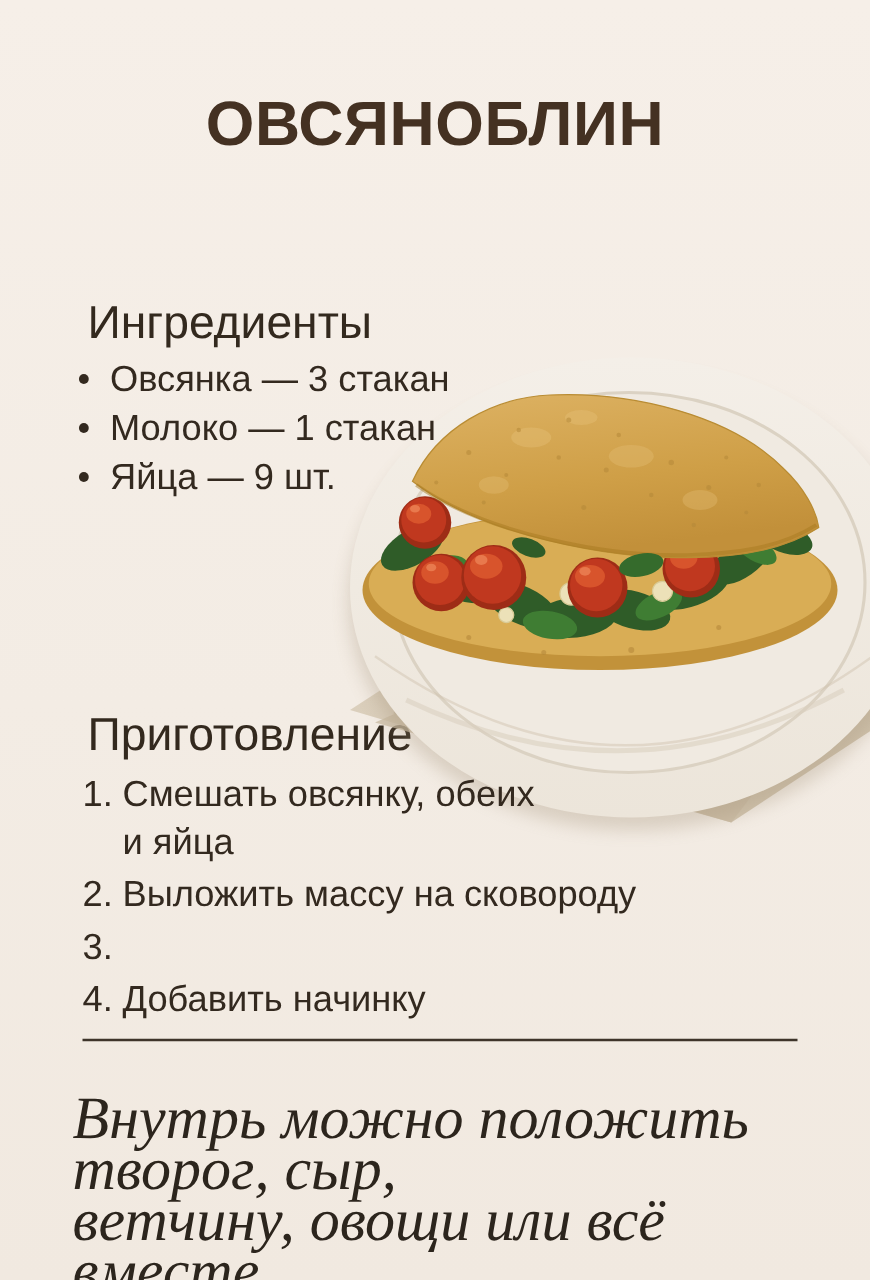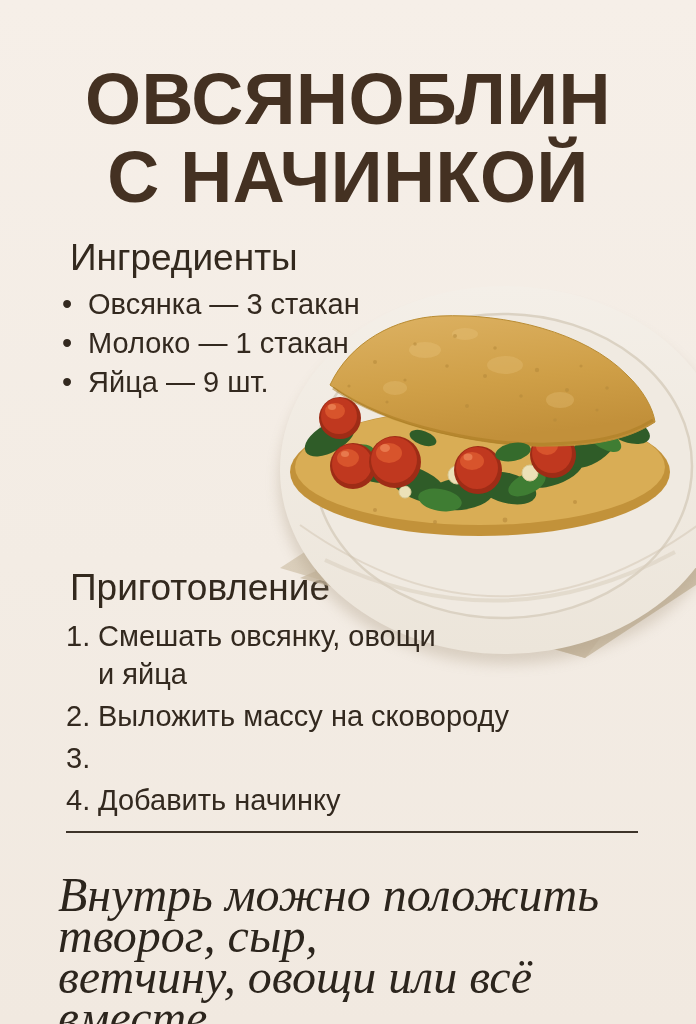--- a/index.html
+++ b/index.html
@@ -8,21 +8,21 @@
     width:696px;height:1024px;
     margin:0 auto;
     background:linear-gradient(180deg,#f6efe8 0%,#f3ece4 55%,#f1e9e0 100%);
     overflow:hidden;
     font-family:"Liberation Sans",sans-serif;
     color:#32291f;
   }
   .title{
     position:absolute;top:60px;left:0;width:100%;
     text-align:center;
-    font-size:72px;font-weight:700;line-height:78px;
+    font-size:50px;font-weight:700;line-height:78px;
     color:#443122;letter-spacing:.5px;
   }
   .sec-heading{
     position:absolute;
     font-size:37px;font-weight:400;color:#33291e;line-height:40px;
   }
   #ingredients-heading{left:70px;top:238px;}
   #preparation-heading{left:70px;top:568px;}
   .ing-list{
     position:absolute;left:62px;top:285px;
@@ -54,21 +54,20 @@
     z-index:1;
   }
 </style>
 </head>
 <body>
 
 <div class="canvas">
 
   <div class="title">
     <div>ОВСЯНОБЛИН</div>
-    <div>С НАЧИНКОЙ</div>
   </div>
 
   <div class="sec-heading" id="ingredients-heading">Ингредиенты</div>
 
   <div class="ing-list">
     <div class="ing-item">
       <span class="ing-bullet">•</span>
       <span>Овсянка — 3 стакан</span>
     </div>
     <div class="ing-item">
@@ -222,21 +221,21 @@
       <ellipse cx="258" cy="182" rx="18" ry="9" fill="#356b2c" transform="rotate(-12 258 182)"></ellipse>
       <ellipse cx="168" cy="168" rx="14" ry="7" fill="#2f5c28" transform="rotate(20 168 168)"></ellipse>
     </g>
   </svg>
 
   <div class="sec-heading" id="preparation-heading">Приготовление</div>
 
   <div class="steps">
     <div class="step">
       <span class="step-num">1.</span>
-      <span class="step-text">Смешать овсянку, овощи
+      <span class="step-text">Смешать овсянку, обеих
 и яйца</span>
     </div>
     <div class="step">
       <span class="step-num">2.</span>
       <span class="step-text">Выложить массу на сковороду</span>
     </div>
     <div class="step">
       <span class="step-num">3.</span>
     </div>
     <div class="step">

